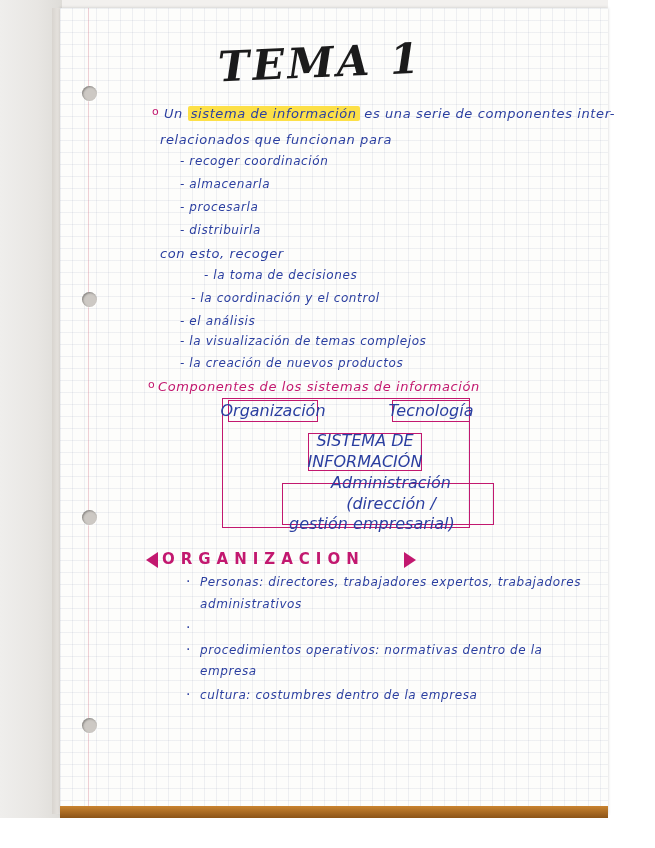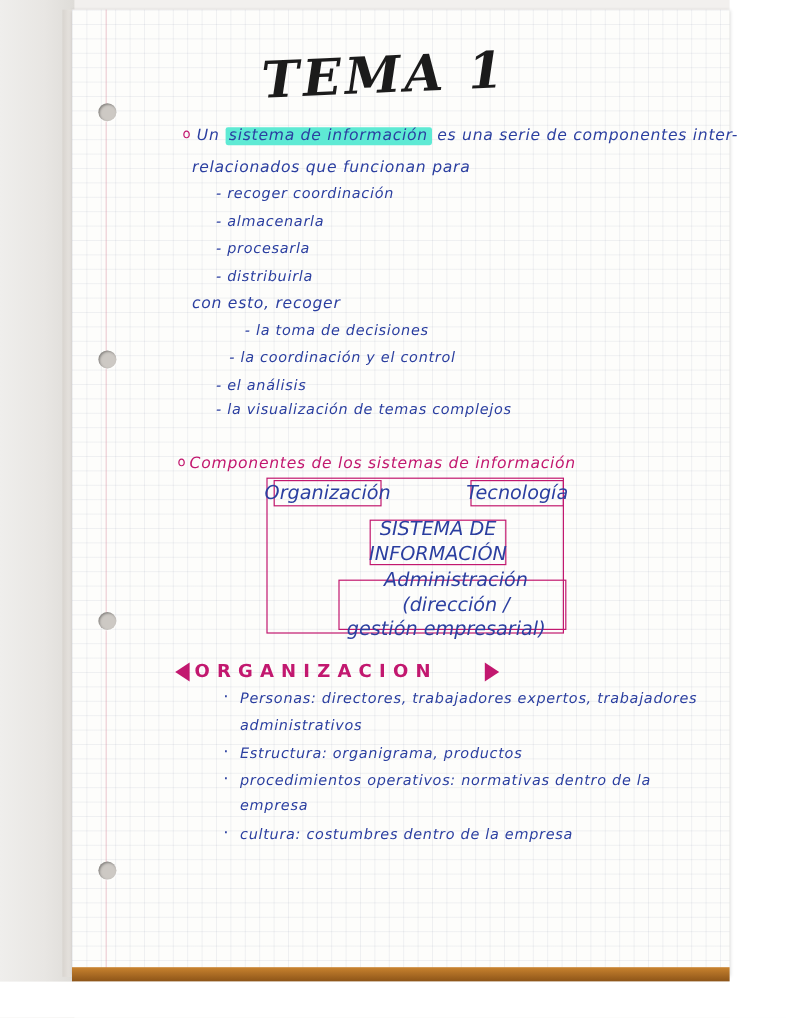--- a/index.html
+++ b/index.html
@@ -118,21 +118,21 @@
     font-style: italic;
   }
   .line {
     font-size: 13px;
     font-style: italic;
     letter-spacing: .6px;
   }
   .line.small { font-size: 12px; }
 
   .hl {
-    background: #5eead4;
+    background: #fde047;
     padding: 0 3px;
     border-radius: 2px;
     color: #2b3fa0;
   }
 
   .bullet-o {
     position: absolute;
     font-size: 11px;
     color: #c2186f;
   }
@@ -234,50 +234,52 @@
   </div>
   <div class="hw line small" style="left:191px; top:291px;font-style:italic;">
     <span class="dash">- </span><span>la coordinación y el control</span>
   </div>
   <div class="hw line small" style="left:180px; top:314px;">
     <span class="dash">- </span><span>el análisis</span>
   </div>
   <div class="hw line small" style="left:180px; top:334px;">
     <span class="dash">- </span><span>la visualización de temas complejos</span>
   </div>
+  <div class="hw line small" style="left:180px; top:356px;">
+    <span class="dash">- </span><span>la creación de nuevos productos</span>
+  </div>
 
   <div class="bullet-o" style="left:148px; top:378px;">o</div>
   <div class="hw line ink-pink" style="left:158px; top:379px;">Componentes de los sistemas de información</div>
 
   <div class="dbox outer" style="left:222px; top:398px; width:248px; height:130px; border-color:#c2186f;"></div>
 
   <div class="dbox" style="left:228px; top:400px; width:90px; height:22px;">Organización</div>
 
   <div class="dbox" style="left:392px; top:400px; width:78px; height:22px;">Tecnología</div>
 
   <div class="dbox" style="left:308px; top:433px; width:114px; height:38px; flex-direction:column;">
     <span>SISTEMA DE</span>
     <span>INFORMACIÓN</span>
   </div>
 
-  <div class="dbox" style="left:282px; top:483px; width:190px; height:42px; flex-direction:column; align-items:flex-start; padding-left:6px;">
+  <div class="dbox" style="left:282px; top:483px; width:212px; height:42px; flex-direction:column; align-items:flex-start; padding-left:6px;">
     <span>Administración (dirección /</span>
     <span>gestión empresarial)</span>
   </div>
 
   <div class="arrow-r" style="left:146px; top:552px;"></div>
   <div class="sect" style="left:162px; top:550px;">ORGANIZACION</div>
   <div class="arrow-l" style="left:404px; top:552px;"></div>
 
   <div class="dot" style="left:186px; top:573px;">·</div>
   <div class="hw line small" style="left:200px; top:575px;">Personas: directores, trabajadores expertos, trabajadores</div>
   <div class="hw line small" style="left:200px; top:597px;">administrativos</div>
 
   <div class="dot" style="left:186px; top:619px;">·</div>
-  <div class="hw line small" style="left:200px; top:621px;">Estructura: organigrama, productos</div>
 
   <div class="dot" style="left:186px; top:641px;">·</div>
   <div class="hw line small" style="left:200px; top:643px;">procedimientos operativos: normativas dentro de la</div>
   <div class="hw line small" style="left:200px; top:664px;">empresa</div>
 
   <div class="dot" style="left:186px; top:686px;">·</div>
   <div class="hw line small" style="left:200px; top:688px;">cultura: costumbres dentro de la empresa</div>
 
 </div>
 

